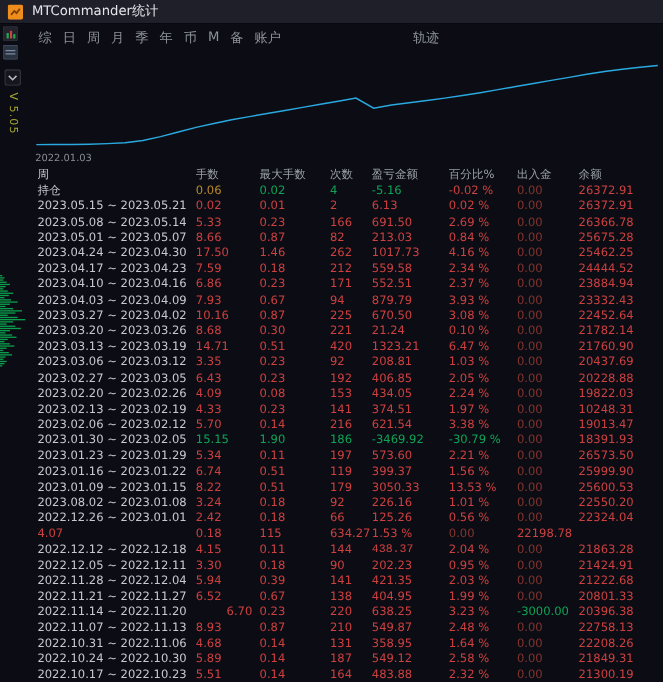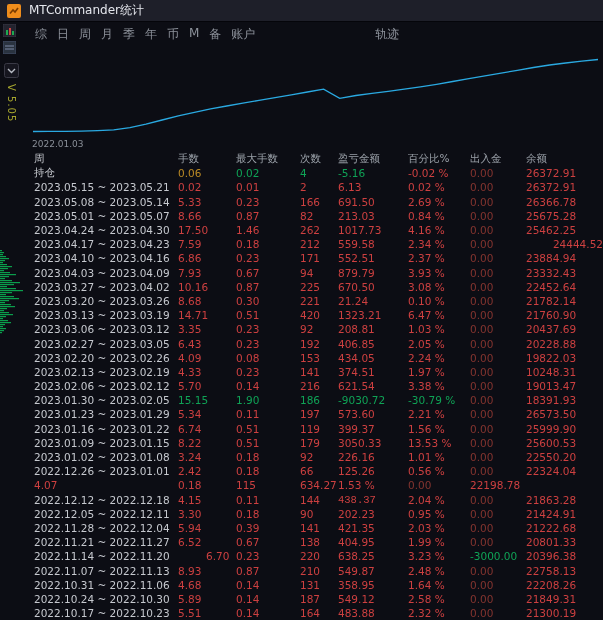--- a/index.html
+++ b/index.html
@@ -208,21 +208,21 @@
             <span class="c num" style="color: rgb(205, 64, 64);">25462.25</span>
           </div>
           <div class="trow">
             <span class="c period">2023.04.17 ~ 2023.04.23</span>
             <span class="c num" style="color: rgb(205, 64, 64);">7.59</span>
             <span class="c num" style="color: rgb(205, 64, 64);">0.18</span>
             <span class="c num" style="color: rgb(205, 64, 64);">212</span>
             <span class="c num" style="color: rgb(205, 64, 64);">559.58</span>
             <span class="c num" style="color: rgb(205, 64, 64);">2.34 %</span>
             <span class="c num" style="color: rgb(132, 52, 47);">0.00</span>
-            <span class="c num" style="color: rgb(205, 64, 64); text-align: right;">24444.52</span>
+            <span class="c num" style="color: rgb(205, 64, 64);">24444.52</span>
           </div>
           <div class="trow">
             <span class="c period">2023.04.10 ~ 2023.04.16</span>
             <span class="c num" style="color: rgb(205, 64, 64);">6.86</span>
             <span class="c num" style="color: rgb(205, 64, 64);">0.23</span>
             <span class="c num" style="color: rgb(205, 64, 64);">171</span>
             <span class="c num" style="color: rgb(205, 64, 64);">552.51</span>
             <span class="c num" style="color: rgb(205, 64, 64);">2.37 %</span>
             <span class="c num" style="color: rgb(132, 52, 47);">0.00</span>
             <span class="c num" style="color: rgb(205, 64, 64);">23884.94</span>
@@ -315,21 +315,21 @@
             <span class="c num" style="color: rgb(205, 64, 64);">621.54</span>
             <span class="c num" style="color: rgb(205, 64, 64);">3.38 %</span>
             <span class="c num" style="color: rgb(132, 52, 47);">0.00</span>
             <span class="c num" style="color: rgb(205, 64, 64);">19013.47</span>
           </div>
           <div class="trow">
             <span class="c period">2023.01.30 ~ 2023.02.05</span>
             <span class="c num" style="color: rgb(15, 163, 86);">15.15</span>
             <span class="c num" style="color: rgb(15, 163, 86);">1.90</span>
             <span class="c num" style="color: rgb(15, 163, 86);">186</span>
-            <span class="c num" style="color: rgb(15, 163, 86);">-9030.72</span>
+            <span class="c num" style="color: rgb(15, 163, 86);">-3469.92</span>
             <span class="c num" style="color: rgb(15, 163, 86);">-30.79 %</span>
             <span class="c num" style="color: rgb(132, 52, 47);">0.00</span>
             <span class="c num" style="color: rgb(205, 64, 64);">18391.93</span>
           </div>
           <div class="trow">
             <span class="c period">2023.01.23 ~ 2023.01.29</span>
             <span class="c num" style="color: rgb(205, 64, 64);">5.34</span>
             <span class="c num" style="color: rgb(205, 64, 64);">0.11</span>
             <span class="c num" style="color: rgb(205, 64, 64);">197</span>
             <span class="c num" style="color: rgb(205, 64, 64);">573.60</span>
@@ -351,21 +351,21 @@
             <span class="c period">2023.01.09 ~ 2023.01.15</span>
             <span class="c num" style="color: rgb(205, 64, 64);">8.22</span>
             <span class="c num" style="color: rgb(205, 64, 64);">0.51</span>
             <span class="c num" style="color: rgb(205, 64, 64);">179</span>
             <span class="c num" style="color: rgb(205, 64, 64);">3050.33</span>
             <span class="c num" style="color: rgb(205, 64, 64);">13.53 %</span>
             <span class="c num" style="color: rgb(132, 52, 47);">0.00</span>
             <span class="c num" style="color: rgb(205, 64, 64);">25600.53</span>
           </div>
           <div class="trow">
-            <span class="c period">2023.01.02 ~ 2023.01.08</span>
+            <span class="c period">2023.08.02 ~ 2023.01.08</span>
             <span class="c num" style="color: rgb(205, 64, 64);">3.24</span>
             <span class="c num" style="color: rgb(205, 64, 64);">0.18</span>
             <span class="c num" style="color: rgb(205, 64, 64);">92</span>
             <span class="c num" style="color: rgb(205, 64, 64);">226.16</span>
             <span class="c num" style="color: rgb(205, 64, 64);">1.01 %</span>
             <span class="c num" style="color: rgb(132, 52, 47);">0.00</span>
             <span class="c num" style="color: rgb(205, 64, 64);">22550.20</span>
           </div>
           <div class="trow">
             <span class="c period">2022.12.26 ~ 2023.01.01</span>

